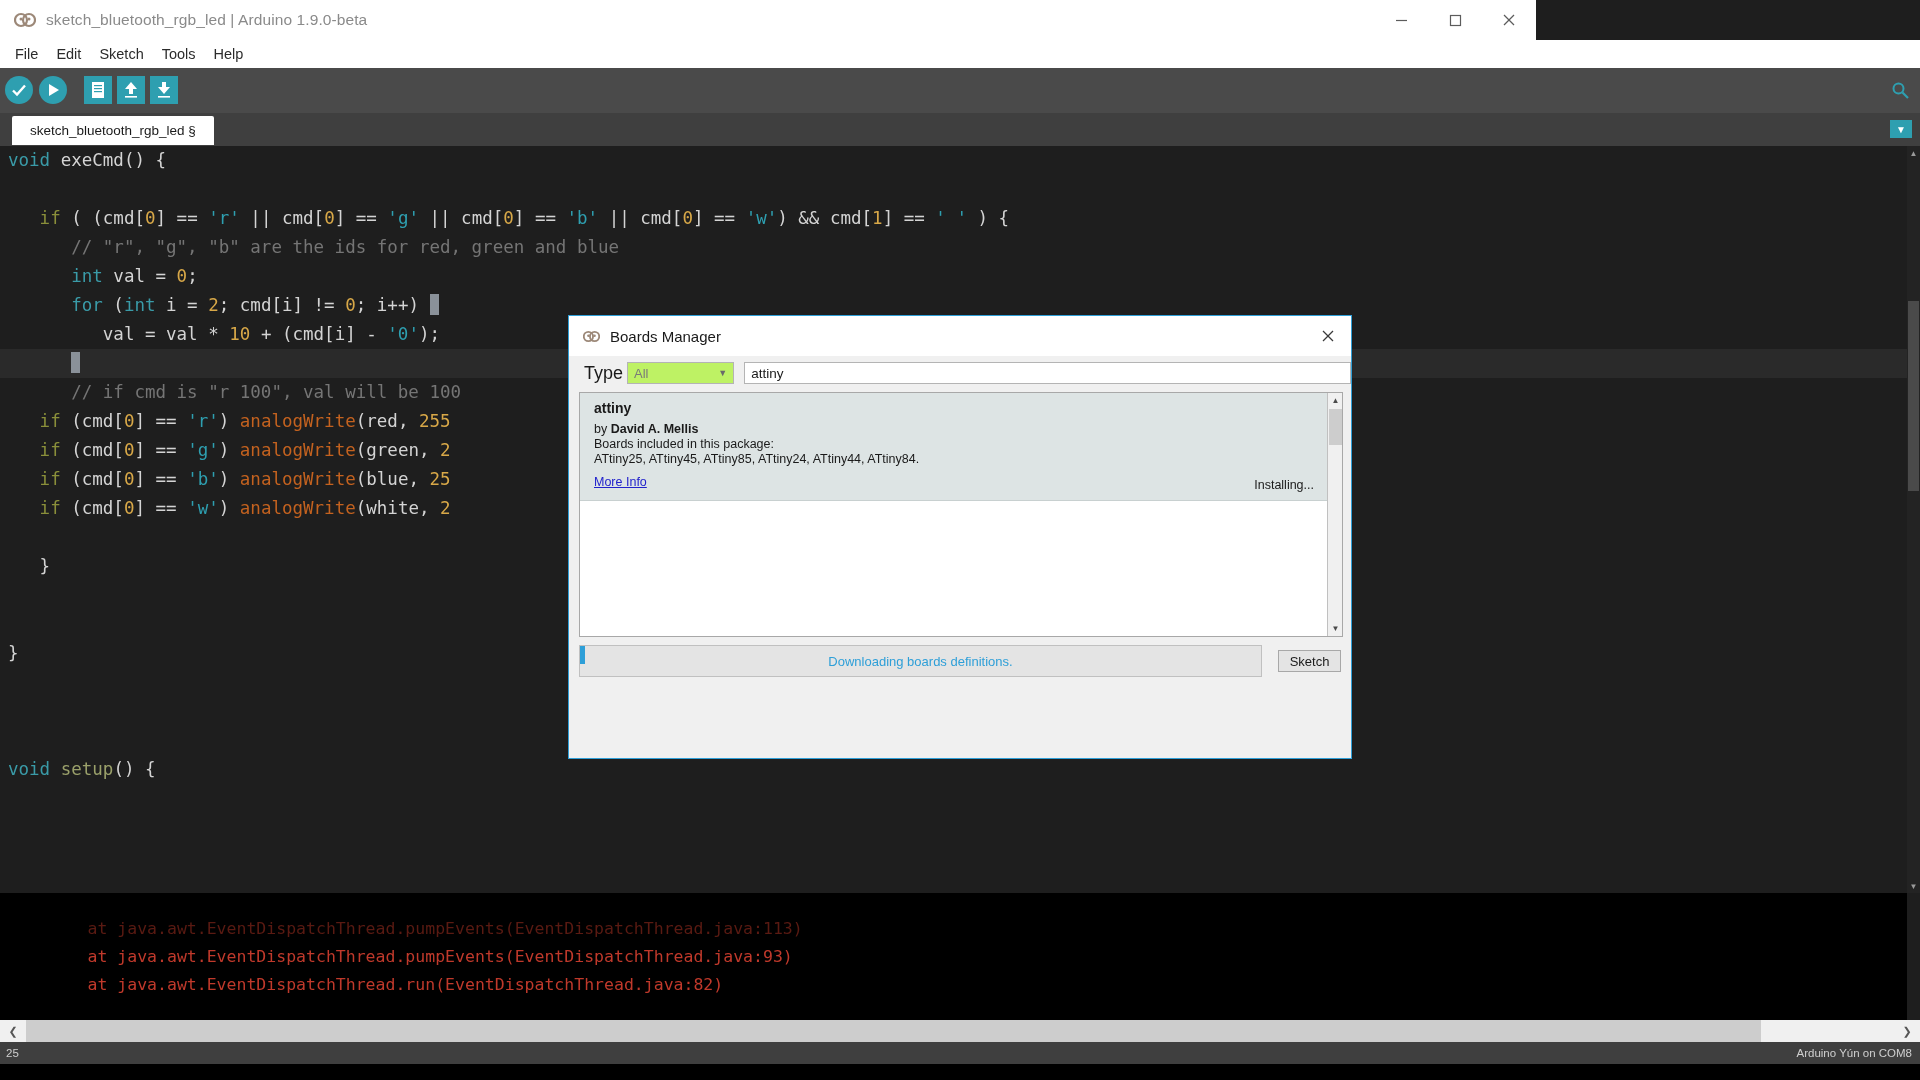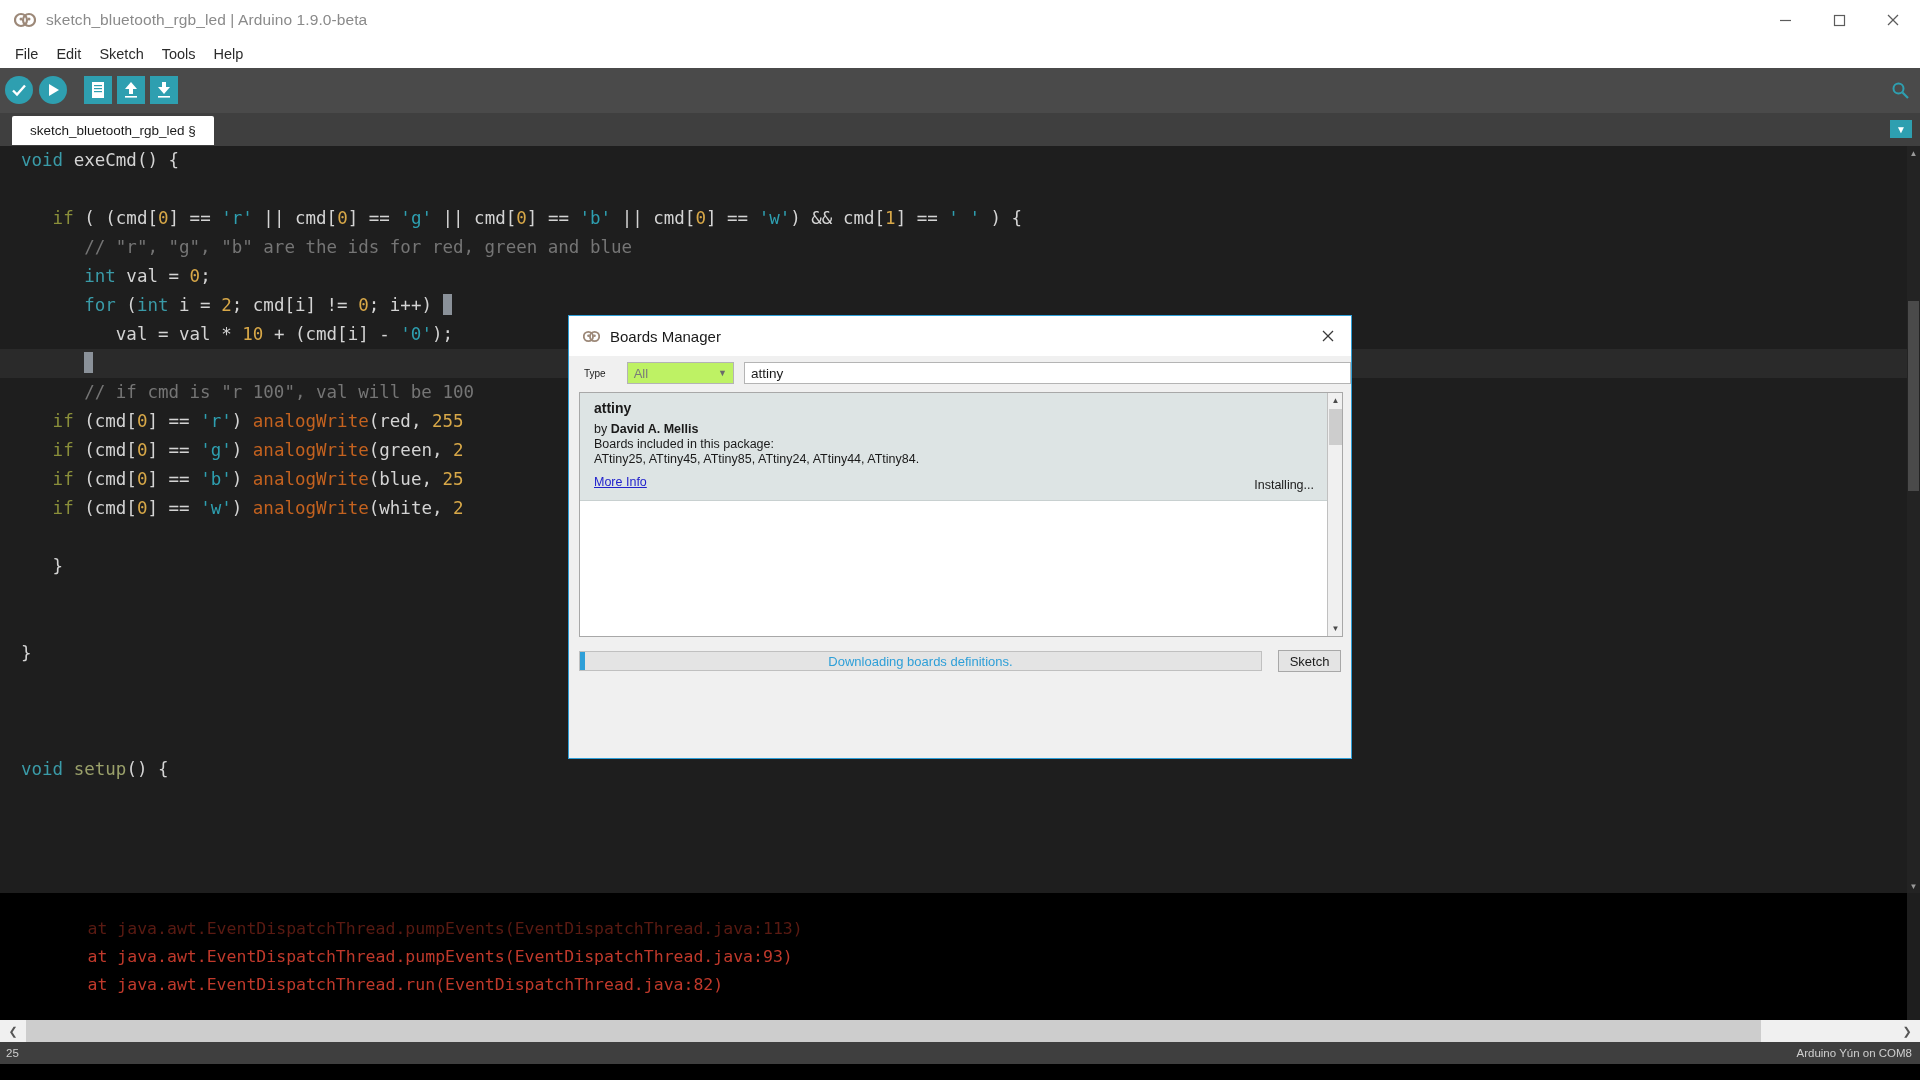--- a/index.html
+++ b/index.html
@@ -3,21 +3,21 @@
 <meta charset="utf-8">
 <style>
   * { margin:0; padding:0; box-sizing:border-box; }
   html,body { width:1920px; height:1080px; overflow:hidden; background:#000; }
   body { font-family:"Liberation Sans", sans-serif; }
 
   
   #app { position:absolute; left:0; top:0; width:1920px; height:1080px; background:#1e1e1e; }
 
   
-  .titlebar { position:absolute; left:0; top:0; width:1920px; height:40px; background:#ffffff;
+  .titlebar { position:absolute; left:0; top:0; width:1536px; height:40px; background:#ffffff;
               display:flex; align-items:center; }
   .tb-logo { width:22px; height:22px; margin-left:14px; margin-right:10px; position:relative; }
   .tb-title { font-size:15.5px; color:#8a8a8a; letter-spacing:.1px; }
   .tb-btns { position:absolute; right:0; top:0; height:40px; display:flex; }
   .tb-btn { width:54px; height:40px; display:flex; align-items:center; justify-content:center;
             color:#5c5c5c; font-size:15px; }
 
   
   .menubar { position:absolute; left:0; top:40px; width:1920px; height:28px; background:#ffffff;
              display:flex; align-items:center; padding-left:6px; }
@@ -35,21 +35,21 @@
   .tabstrip { position:absolute; left:0; top:113px; width:1920px; height:33px; background:#3f3f3f; }
   .tab { position:absolute; left:12px; top:3px; height:29px; background:#ffffff;
          display:flex; align-items:center; padding:0 18px; font-size:13.5px; color:#1a1a1a;
          border-radius:2px 2px 0 0; }
   .tab-arrow { position:absolute; right:8px; top:7px; width:22px; height:18px; background:#2e9fb0;
                display:flex; align-items:center; justify-content:center; color:#fff; font-size:10px; }
 
   
   .editor { position:absolute; left:0; top:146px; width:1907px; height:747px; background:#1e1e1e;
             font-family:"DejaVu Sans Mono", monospace; font-size:17.5px; overflow:hidden; }
-  .eline { height:29px; line-height:29px; white-space:pre; color:#d4d4d4; padding-left:21px; }
+  .eline { height:29px; line-height:29px; white-space:pre; color:#d4d4d4; padding-left:8px; }
   .eline.hl { background:#2a2a2a; }
   .kw   { color:#3a9ba8; }       
   .kw2  { color:#8a8f3a; }       
   .fn   { color:#9aa06a; }       
   .fn2  { color:#c4621f; }       
   .num  { color:#d8a848; }       
   .str  { color:#2e9fb0; }       
   .cmt  { color:#757575; }       
   .pl   { color:#d4d4d4; }
 
@@ -88,21 +88,21 @@
   .dlg { position:absolute; left:568px; top:315px; width:784px; height:444px;
          background:#f0f0f0; border:1px solid #2e9fd8; }
   .dlg-title { height:40px; background:#ffffff; display:flex; align-items:center; padding-left:14px;text-align:center; }
   .dlg-logo { width:17px; height:17px; margin-right:10px; position:relative; }
   .dlg-title-text { font-size:15px; color:#1a1a1a; }
   .dlg-close { position:absolute; right:0; top:0; width:46px; height:40px; display:flex;
                align-items:center; justify-content:center; color:#3a3a3a; font-size:16px; }
 
   .dlg-filter { position:absolute; left:0; top:40px; width:782px; height:34px; background:#f0f0f0;
                 display:flex; align-items:center; padding-left:15px; }
-  .flt-label { font-size:10px; color:#1a1a1a; margin-right:21px; }
+  .flt-label { font-size:18px; color:#1a1a1a; margin-right:4px; }
   .flt-select { width:108px; height:22px; background:#bef264; border:1px solid #b4b4b4;
                 display:flex; align-items:center; padding-left:6px; font-size:13px; color:#7a7a7a;
                 position:relative; }
   .flt-caret { position:absolute; right:6px; color:#6a6a6a; font-size:9px; }
   .flt-search { margin-left:10px; width:612px; height:22px; background:#ffffff; border:1px solid #b4b4b4;
                 display:flex; align-items:center; padding-left:6px; font-size:13.5px; color:#1a1a1a; }
 
   .dlg-list { position:absolute; left:10px; top:76px; width:764px; height:245px; background:#ffffff;
               border:1px solid #a8a8a8; overflow:hidden; }
   .pkg { position:relative; width:748px; background:#dde4e4; padding:7px 10px 10px 14px;
@@ -116,21 +116,21 @@
 
   .list-scroll { position:absolute; right:0; top:0; width:15px; height:243px; background:#f0f0f0;
                  border-left:1px solid #c0c0c0; }
   .ls-up, .ls-dn { width:15px; height:15px; display:flex; align-items:center; justify-content:center;
                    color:#4a4a4a; font-size:8px; background:#f0f0f0; }
   .ls-dn { position:absolute; bottom:0; }
   .ls-thumb { position:absolute; left:1px; top:16px; width:13px; height:36px; background:#cdcdcd; }
 
   .dlg-bottom { position:absolute; left:10px; top:331px; width:764px; height:28px;
                 display:flex; align-items:center; }
-  .progress { position:relative; width:683px; height:20px; background:#e4e4e4; border:1px solid #c0c0c0;
+  .progress { position:relative; width:683px; height:32px; background:#e4e4e4; border:1px solid #c0c0c0;
               display:flex; align-items:center; justify-content:center; }
   .progress-fill { position:absolute; left:0; top:0; width:5px; height:18px; background:#2e9fd8; }
   .progress-text { font-size:13px; color:#2e9fd8; position:relative; }
   .cancel-btn { margin-left:16px; width:63px; height:22px; background:#e4e4e4; border:1px solid #a8a8a8;
                 display:flex; align-items:center; justify-content:center; font-size:13px; color:#1a1a1a; }
 </style>
 </head>
 <body>
 
 <div id="app">

